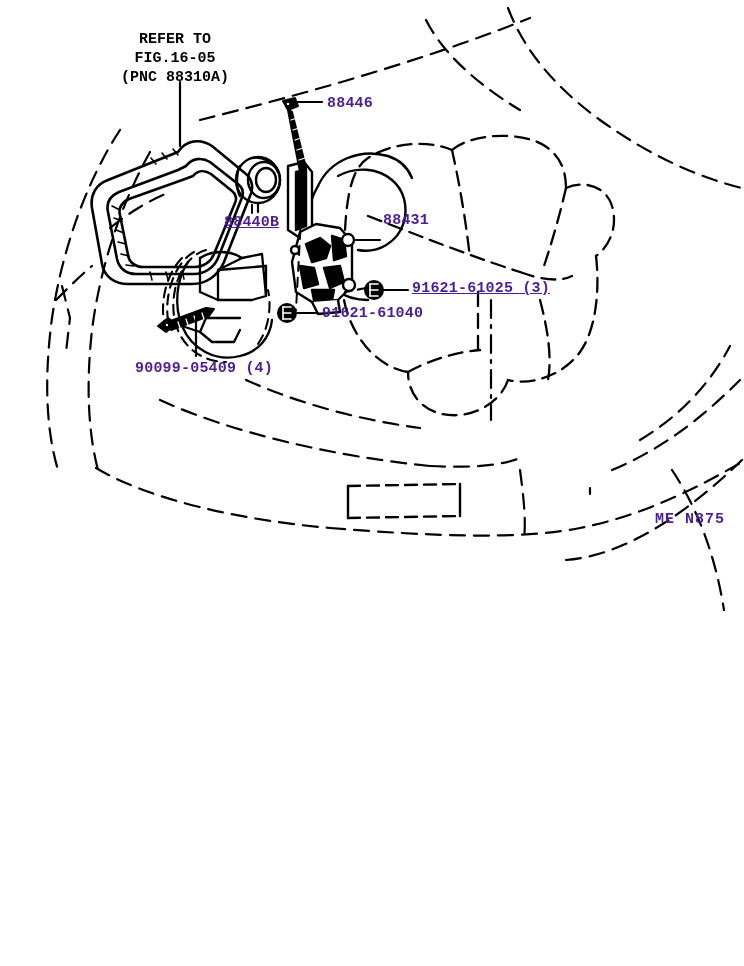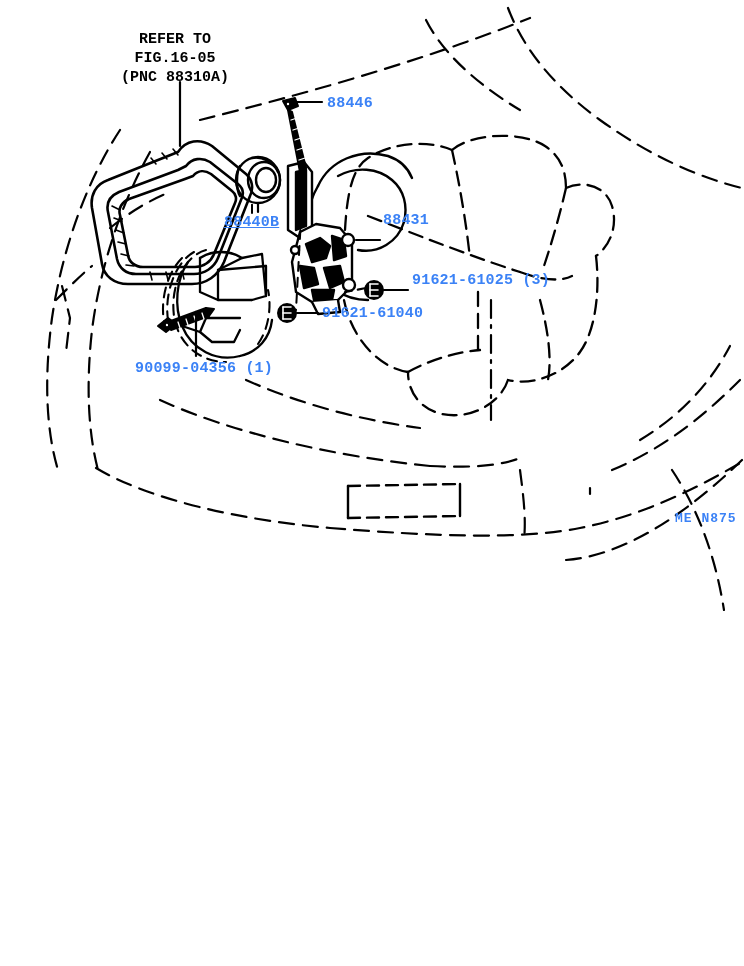--- a/index.html
+++ b/index.html
@@ -1,30 +1,30 @@
 <!DOCTYPE html>
 <html><head>
 <meta charset="utf-8">
 <style>
   html,body{margin:0;padding:0;background:#ffffff;}
   body{width:744px;height:966px;position:relative;overflow:hidden;
        font-family:"Liberation Mono","DejaVu Sans Mono",monospace;color:#000;}
   #diagram{position:absolute;left:0;top:0;width:744px;height:966px;}
   .lbl{position:absolute;font-family:"Liberation Mono","DejaVu Sans Mono",monospace;
-       font-weight:bold;font-size:15px;letter-spacing:0.2px;white-space:pre;color:#3b82f6;}
+       font-weight:bold;font-size:15px;letter-spacing:0.2px;white-space:pre;color:#4c1d95;}
   #refer-block{position:absolute;left:121px;top:30px;line-height:19px;text-align:center;}
   #refer-block div{font-family:"Liberation Mono","DejaVu Sans Mono",monospace;
        font-weight:bold;font-size:15px;white-space:pre;}
   #l-88446{left:327px;top:95px;}
   #l-88440b{left:224px;top:214px;text-decoration:underline;}
   #l-88431{left:383px;top:212px;}
-  #l-91621-61025{left:412px;top:272px;}
+  #l-91621-61025{left:412px;top:280px;text-decoration:underline;}
   #l-91621-61040{left:322px;top:305px;}
   #l-90099{left:135px;top:360px;}
-  #l-code{left:655px;top:511px;font-size:13px;letter-spacing:1px;margin-left:20px;}
+  #l-code{left:655px;top:511px;font-size:15px;letter-spacing:1px;}
 </style>
 </head>
 <body>
 
 <svg id="diagram" viewBox="0 0 744 966" xmlns="http://www.w3.org/2000/svg">
 
   <g fill="none" stroke="#000" stroke-linecap="round" stroke-linejoin="round">
 
     <g stroke-width="2.2" stroke-dasharray="15,9">
 
@@ -257,14 +257,14 @@
   <div>REFER TO</div>
   <div>FIG.16-05</div>
   <div>(PNC 88310A)</div>
 </div>
 
 <div class="lbl" id="l-88446">88446</div>
 <div class="lbl" id="l-88440b">88440B</div>
 <div class="lbl" id="l-88431">88431</div>
 <div class="lbl" id="l-91621-61025">91621-61025 (3)</div>
 <div class="lbl" id="l-91621-61040">91621-61040</div>
-<div class="lbl" id="l-90099">90099-04356 (1)</div>
+<div class="lbl" id="l-90099">90099-05409 (4)</div>
 <div class="lbl" id="l-code">ME N875</div>
 
 </body></html>

